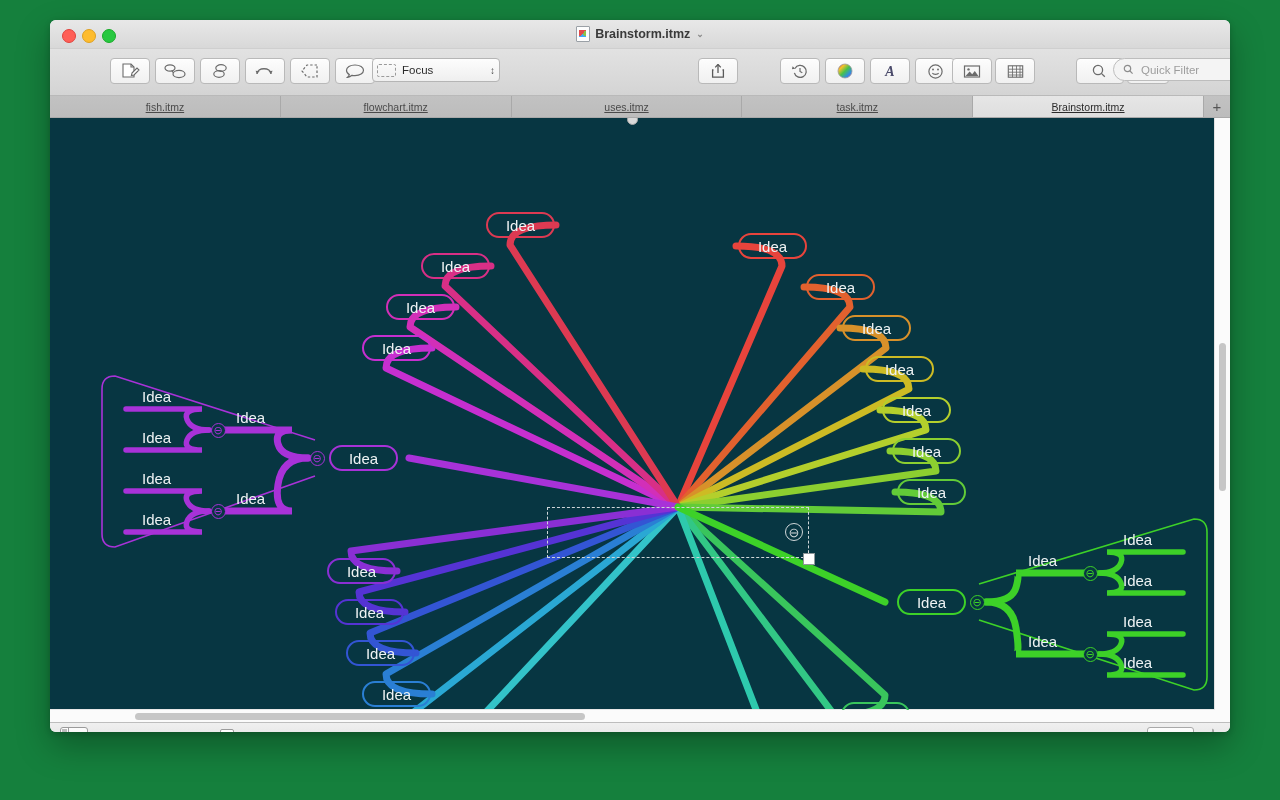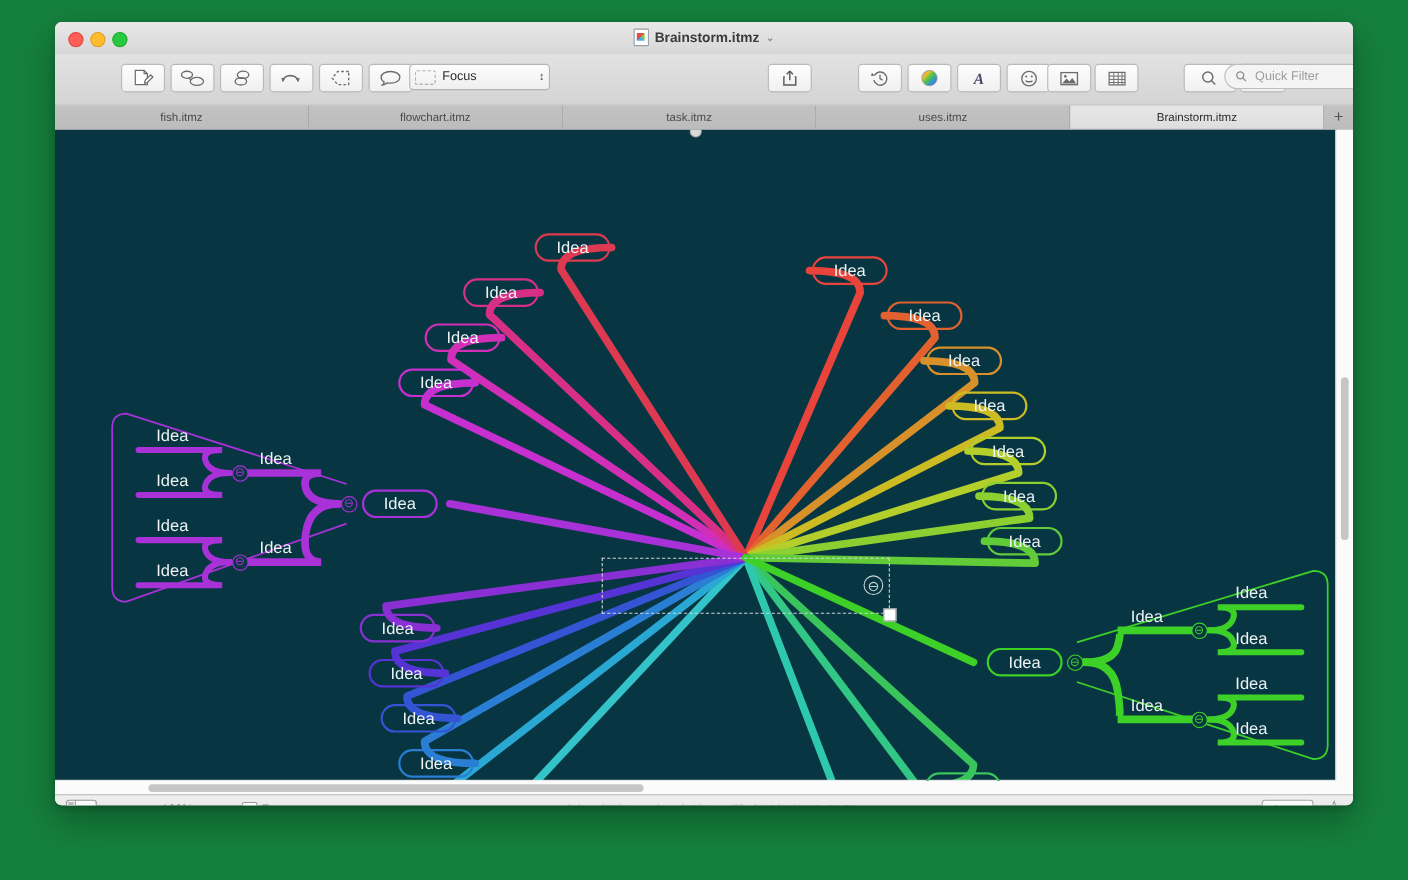--- a/index.html
+++ b/index.html
@@ -85,21 +85,21 @@
 
   
   #tabbar{
     position:relative;height:21px;display:flex;
     background:#c8c8c8;border-bottom:1px solid #a9a9a9;
   }
   .tab{
     flex:1;display:flex;align-items:center;justify-content:center;
     font-size:10.5px;color:#4a4a4a;
     background:linear-gradient(#c2c2c2,#bcbcbc);
-    border-right:1px solid #a9a9a9;cursor:default;
+    border-right:1px solid #a9a9a9;cursor:default;text-decoration:underline;
   }
   .tab.active{background:linear-gradient(#e6e6e6,#dedede);color:#2b2b2b;}
   #tab-add{
     width:26px;display:flex;align-items:center;justify-content:center;
     background:linear-gradient(#c2c2c2,#bcbcbc);
     font-size:15px;color:#555;cursor:default;
   }
 
   
   #canvas-wrap{position:relative;height:604px;background:#ffffff;}
@@ -347,22 +347,22 @@
         <circle cx="4.5" cy="4.5" r="3.2" fill="none" stroke="#8d8d8d" stroke-width="1.2"></circle>
         <path d="M7 7l2.6 2.6" fill="none" stroke="#8d8d8d" stroke-width="1.2"></path>
       </svg>
       <input id="qf-input" type="text" placeholder="Quick Filter" style="">
     </div>
   </div>
 
   <div id="tabbar">
     <div class="tab">fish.itmz</div>
     <div class="tab">flowchart.itmz</div>
+    <div class="tab">uses.itmz</div>
     <div class="tab">task.itmz</div>
-    <div class="tab">uses.itmz</div>
     <div class="tab active">Brainstorm.itmz</div>
     <div id="tab-add">+</div>
   </div>
 
   <div id="canvas-wrap">
     <div id="canvas">
 
       <div id="canvas-pin"></div>
 
       <svg id="links" width="1165" height="592">

